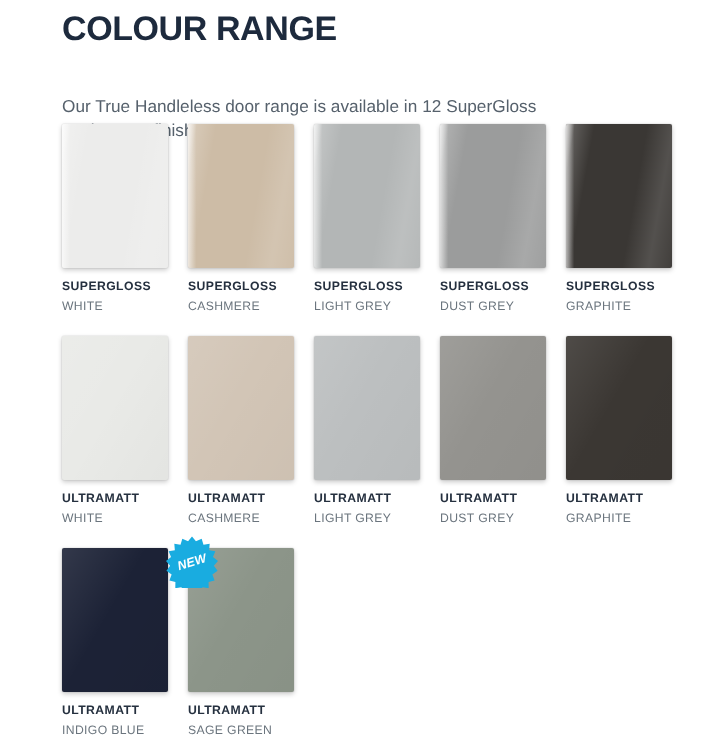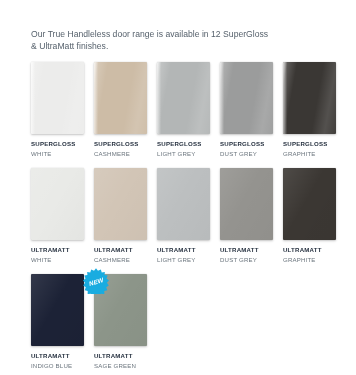--- a/index.html
+++ b/index.html
@@ -147,20 +147,21 @@
     letter-spacing: 0.1px;
     transform: rotate(-17deg);
   }
 </style>
 </head>
 <body>
 
 <div class="page">
 
   <div class="header">
+    <h1 class="title">COLOUR RANGE</h1>
     <p class="subtitle">Our True Handleless door range is available in 12 SuperGloss &amp; UltraMatt finishes.</p>
   </div>
 
   <div class="grid">
 
     <div class="row">
       <div class="cell">
         <div class="swatch-wrap">
           <div class="swatch gloss" style="background-color: rgb(236, 236, 235);"></div>
         </div>

